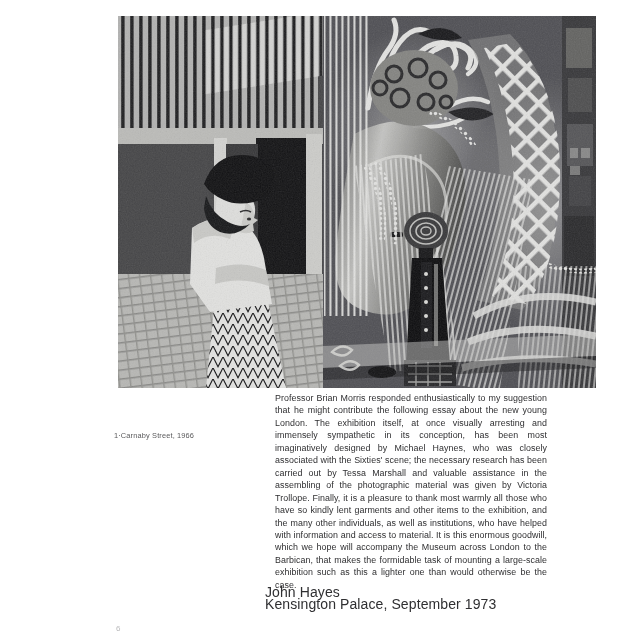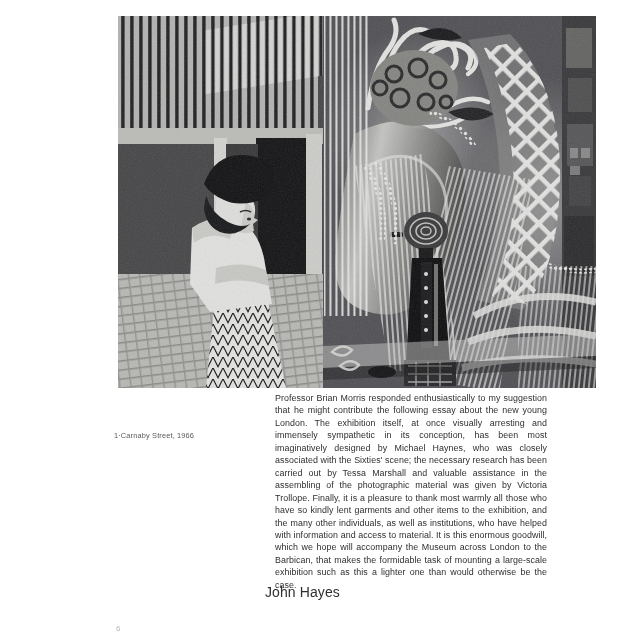--- a/index.html
+++ b/index.html
@@ -333,15 +333,16 @@
 </figure>
 
 <div id="photo-caption">1·Carnaby Street, 1966</div>
 
 <div id="text-column">
   <p id="body-paragraph">Professor Brian Morris responded enthusiastically to my suggestion that he might contribute the following essay about the new young London. The exhibition itself, at once visually arresting and immensely sympathetic in its conception, has been most imaginatively designed by Michael Haynes, who was closely associated with the Sixties' scene; the necessary research has been carried out by Tessa Marshall and valuable assistance in the assembling of the photographic material was given by Victoria Trollope. Finally, it is a pleasure to thank most warmly all those who have so kindly lent garments and other items to the exhibition, and the many other individuals, as well as institutions, who have helped with information and access to material. It is this enormous goodwill, which we hope will accompany the Museum across London to the Barbican, that makes the formidable task of mounting a large-scale exhibition such as this a lighter one than would otherwise be the case.</p>
 </div>
 
 <div id="signature-block">
   <span class="sig-line">John Hayes</span>
+  <span class="sig-line">Kensington Palace, September 1973</span>
 </div>
 
 <div id="page-number">6</div>
 
 </body></html>

